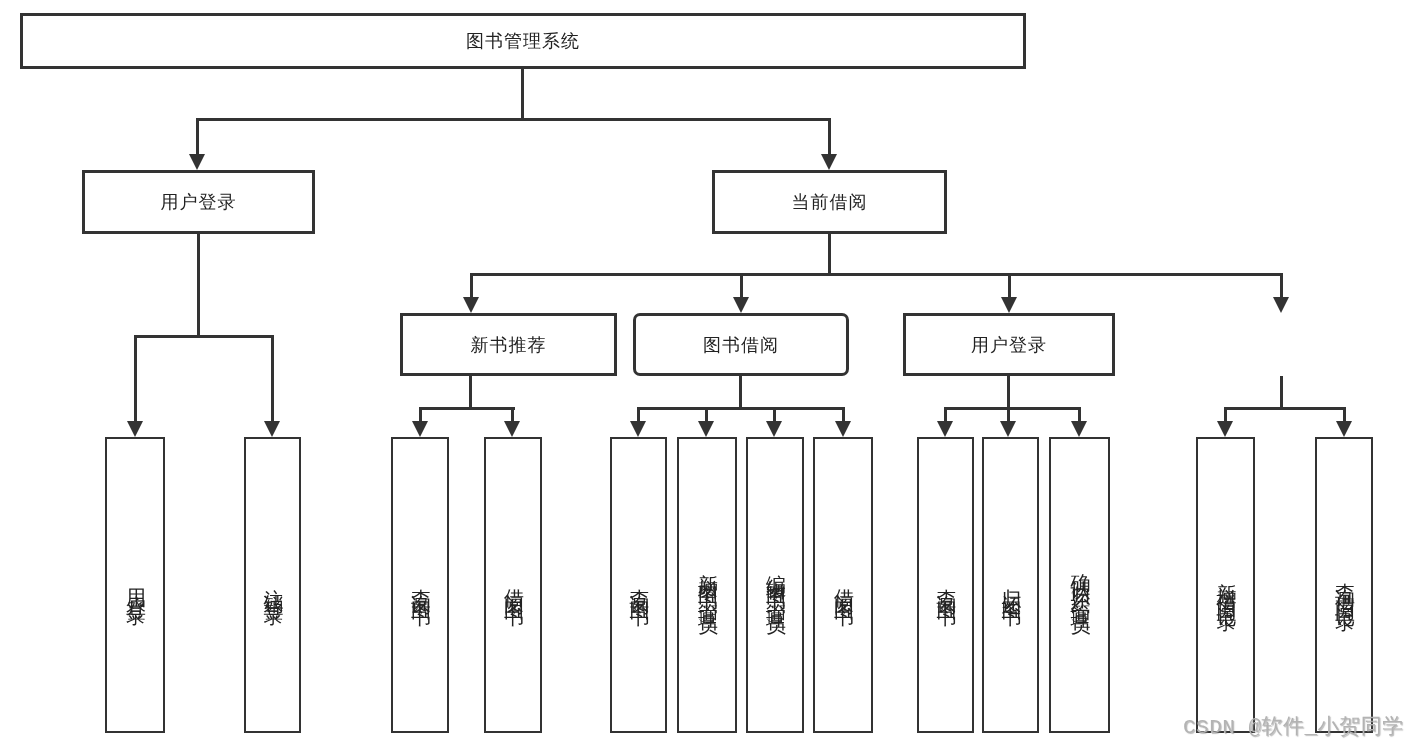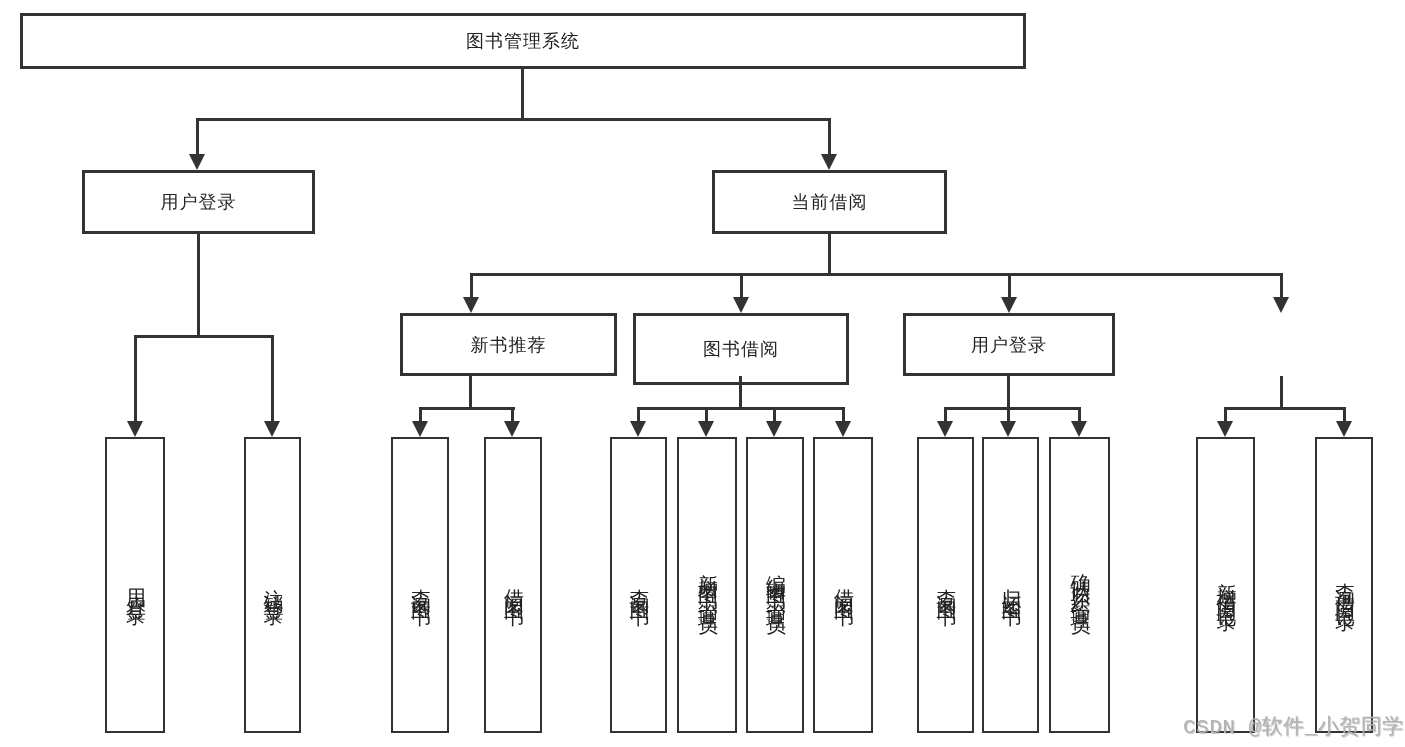--- a/index.html
+++ b/index.html
@@ -84,21 +84,21 @@
   <div class="line" style="left:470px; top:273px; width:3px; height:26px;"></div>
   <div class="tri" style="left:463px; top:297px;"></div>
   <div class="line" style="left:740px; top:273px; width:3px; height:26px;"></div>
   <div class="tri" style="left:733px; top:297px;"></div>
   <div class="line" style="left:1008px; top:273px; width:3px; height:26px;"></div>
   <div class="tri" style="left:1001px; top:297px;"></div>
   <div class="line" style="left:1280px; top:273px; width:3px; height:26px;"></div>
   <div class="tri" style="left:1273px; top:297px;"></div>
 
   <div class="box hbox" style="left:363px; top:313px; width:217px; height:63px;margin-left:37px;">新书推荐</div>
-  <div class="box hbox" style="left:633px; top:313px; width:216px; height:72px;">图书借阅</div>
+  <div class="box hbox" style="left:633px; top:313px; width:216px; height:63px;border-radius:7px;">图书借阅</div>
   <div class="box hbox" style="left:903px; top:313px; width:212px; height:63px;">用户登录</div>
 
   <div class="line" style="left:469px; top:376px; width:3px; height:31px;"></div>
   <div class="line" style="left:419px; top:407px; width:96px; height:3px;"></div>
   <div class="line" style="left:419px; top:407px; width:3px; height:16px;"></div>
   <div class="tri" style="left:412px; top:421px;"></div>
   <div class="line" style="left:511px; top:407px; width:3px; height:16px;"></div>
   <div class="tri" style="left:504px; top:421px;"></div>
 
   <div class="line" style="left:739px; top:376px; width:3px; height:31px;"></div>

